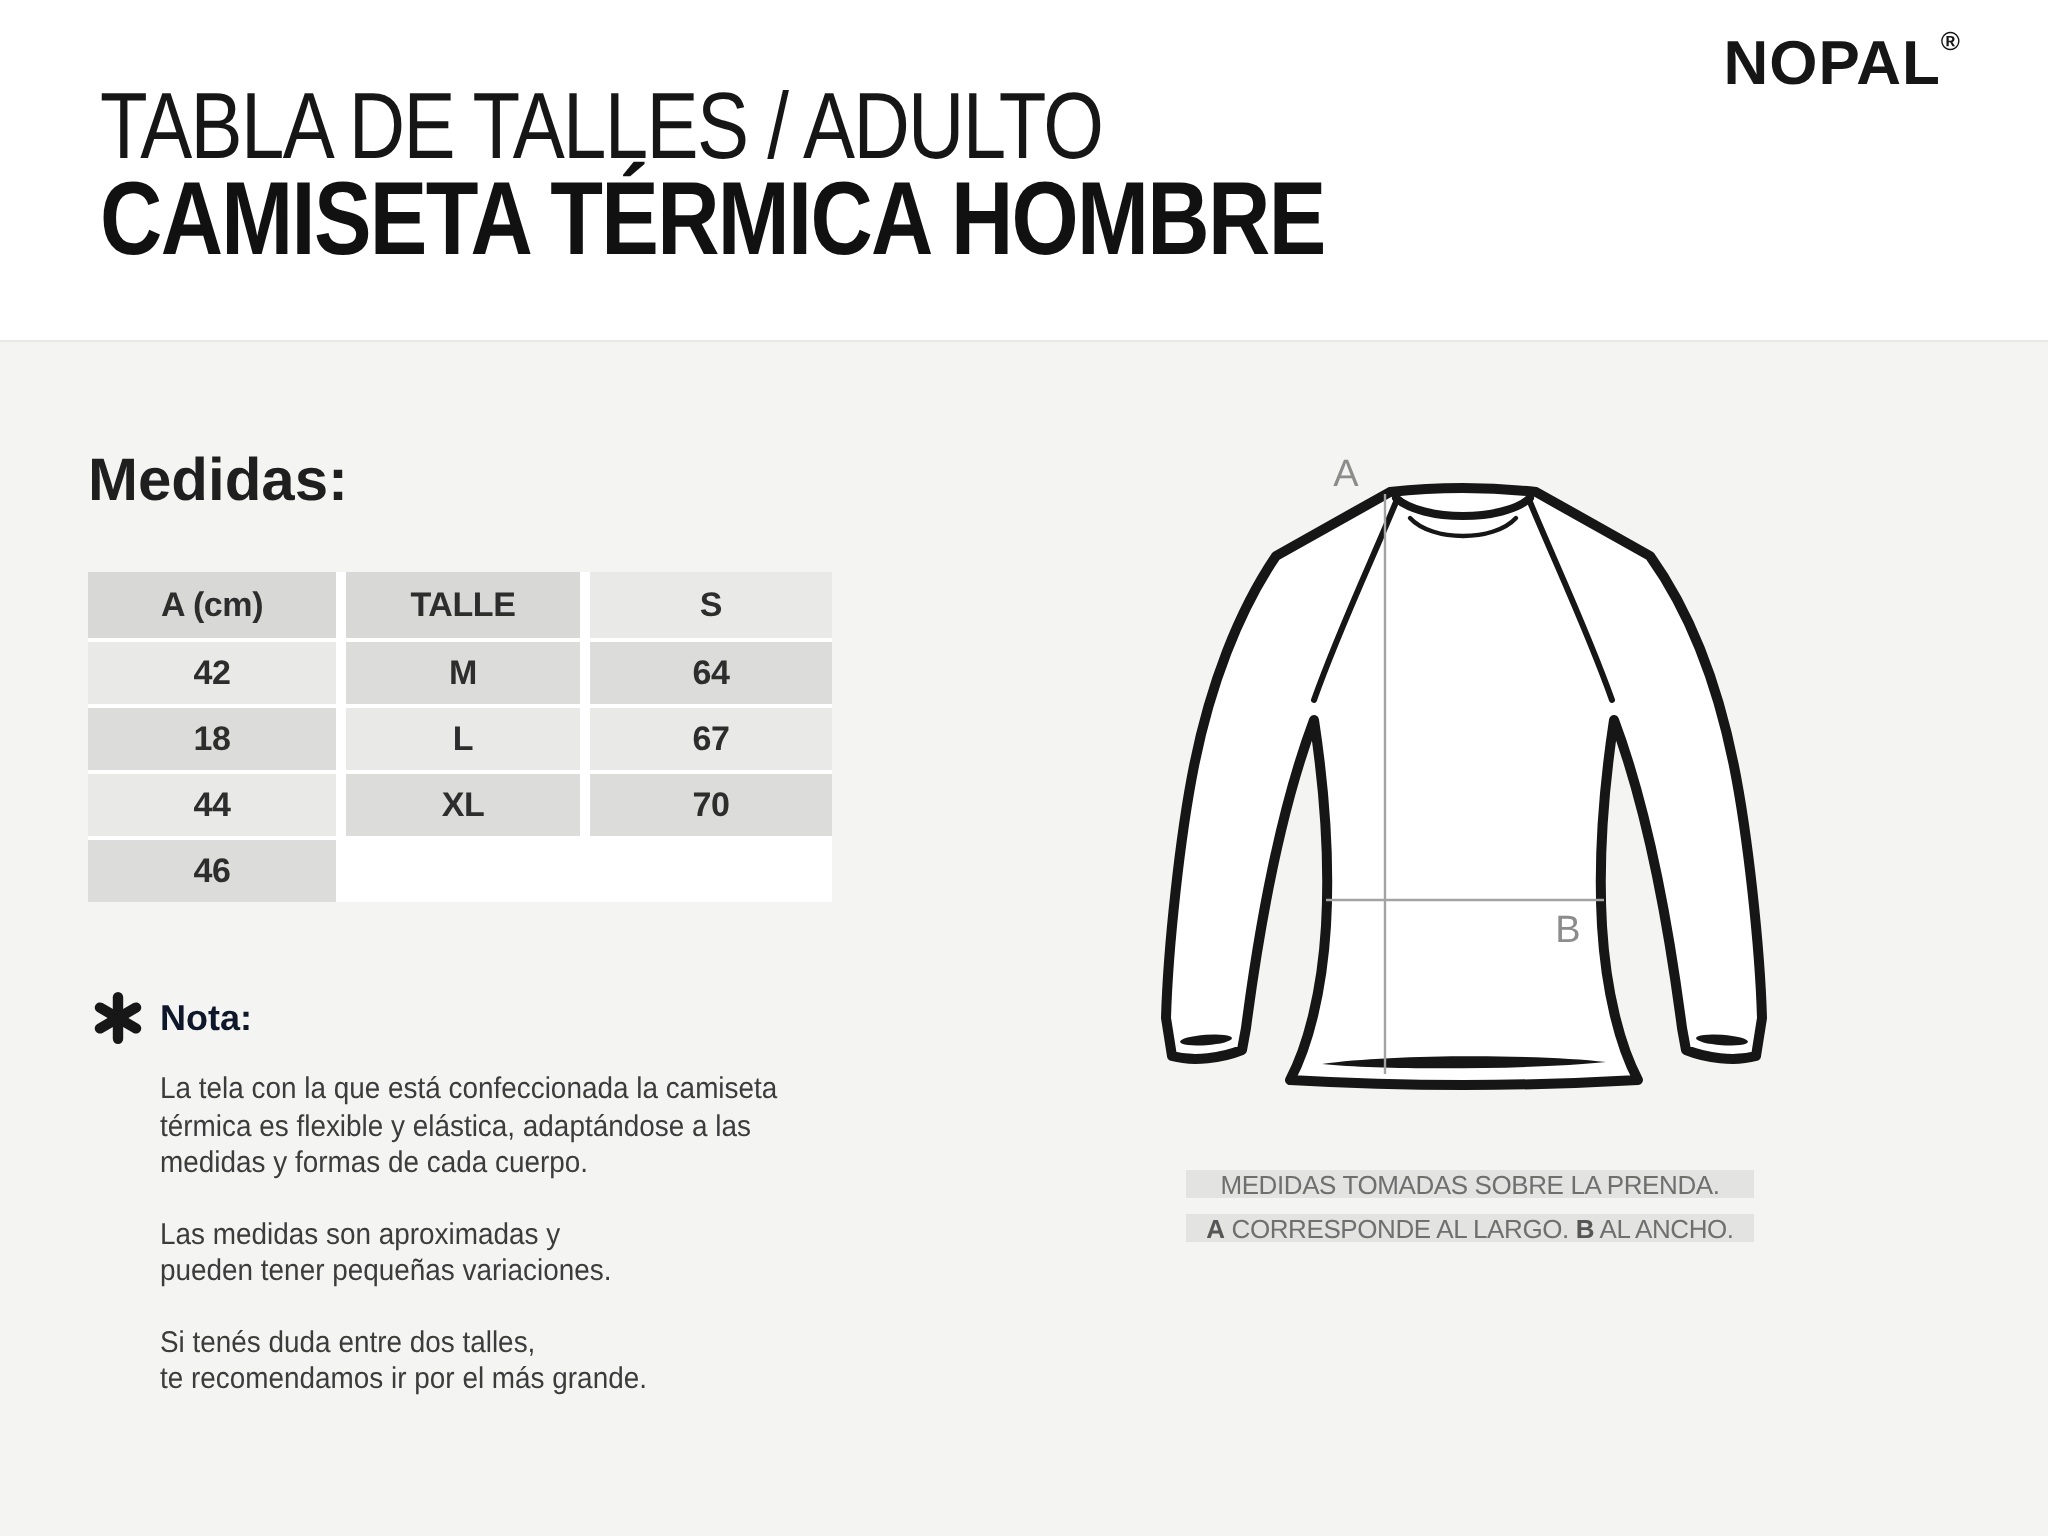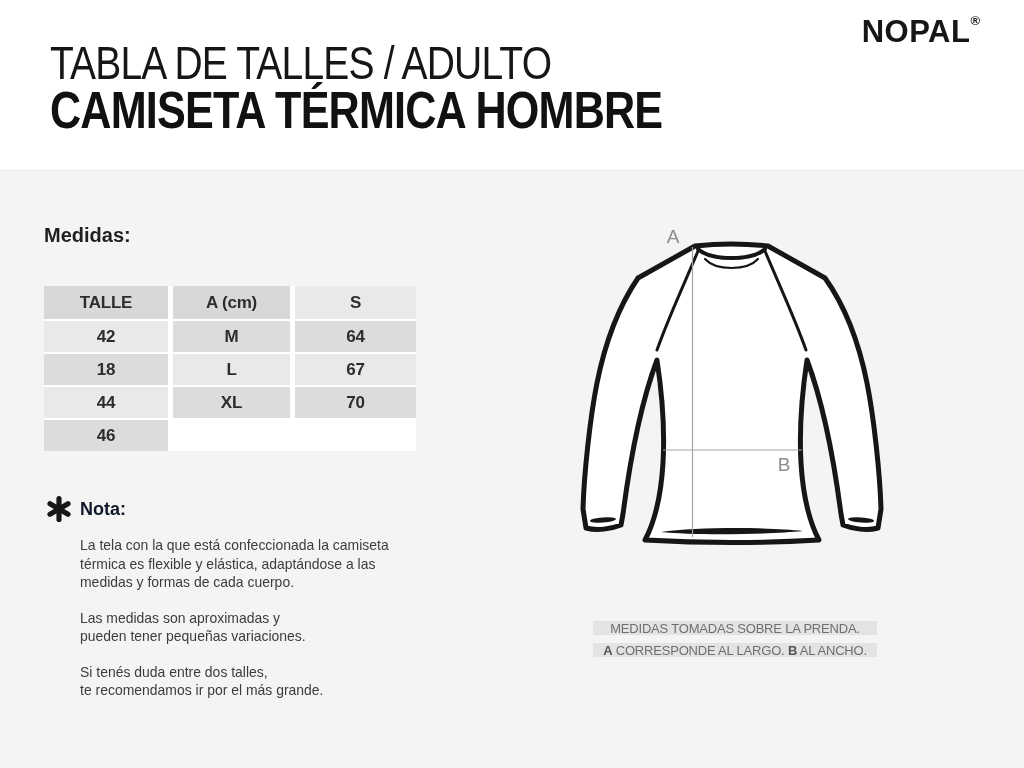--- a/index.html
+++ b/index.html
@@ -15,21 +15,21 @@
           letter-spacing:-1px;line-height:1;white-space:nowrap;
           transform:scaleX(0.83);transform-origin:0 0;}
   .brand{position:absolute;right:44px;top:16px;display:flex;align-items:flex-start;}
   .brand-name{font-size:31px;font-weight:700;color:#161616;letter-spacing:0.5px;line-height:1;}
   .brand-reg{font-size:13px;font-weight:700;color:#161616;line-height:1;margin-top:-2px;}
 
   
   #main{position:absolute;left:0;top:170px;width:1024px;height:598px;background:#f4f4f3;
         border-top:1px solid #e9e9e8;box-sizing:border-box;}
 
-  .measures-heading{position:absolute;left:44px;top:224px;font-size:20px;font-weight:700;color:#1f1f1f;}
+  .measures-heading{position:absolute;left:44px;top:224px;font-size:30px;font-weight:700;color:#1f1f1f;}
 
   
   .size-table{position:absolute;left:44px;top:286px;width:372px;display:grid;
               grid-template-columns:124px 117px 121px;grid-template-rows:33px 31px 31px 31px 31px;
               gap:2px 5px;background:#ffffff;}
   .cell{display:flex;align-items:center;justify-content:center;font-size:17px;font-weight:700;
         color:#2d2d2d;letter-spacing:-0.2px;}
   .cell.head{background:#d8d8d7;}
   .cell.light{background:#e9e9e8;}
   .cell.dark{background:#dcdcdb;}
@@ -41,21 +41,21 @@
              color:#3c3c3c;transform:scaleX(0.93);transform-origin:0 0;}
   .note-text p{margin:0 0 17px 0;white-space:pre-line;}
 
   
   .shirt{position:absolute;left:575px;top:228px;width:400px;height:330px;}
   .shirt text{font-family:"Liberation Sans",sans-serif;}
 
   
   .caption{position:absolute;left:593px;width:284px;height:14px;background:#e3e3e1;
            display:flex;align-items:center;justify-content:center;font-size:13px;color:#6f6f6f;
-           letter-spacing:-0.2px;white-space:pre;margin-top:36px;}
+           letter-spacing:-0.2px;white-space:pre;}
   .caption.c1{top:585px;}
   .caption.c2{top:607px;}
   .cap-b{font-weight:700;color:#565656;}
 </style>
 </head>
 <body>
 
 <div id="page">
 
   <div id="header">
@@ -65,22 +65,22 @@
       <span class="brand-name">NOPAL</span>
       <span class="brand-reg">®</span>
     </div>
   </div>
 
   <div id="main"></div>
 
   <div class="measures-heading">Medidas:</div>
 
   <div class="size-table">
+    <div class="cell head">A (cm)</div>
     <div class="cell head">TALLE</div>
-    <div class="cell head">A (cm)</div>
 
     <div class="cell light">S</div>
     <div class="cell light">42</div>
 
     <div class="cell dark">M</div>
     <div class="cell dark">64</div>
     <div class="cell dark">18</div>
 
     <div class="cell light">L</div>
     <div class="cell light">67</div>

